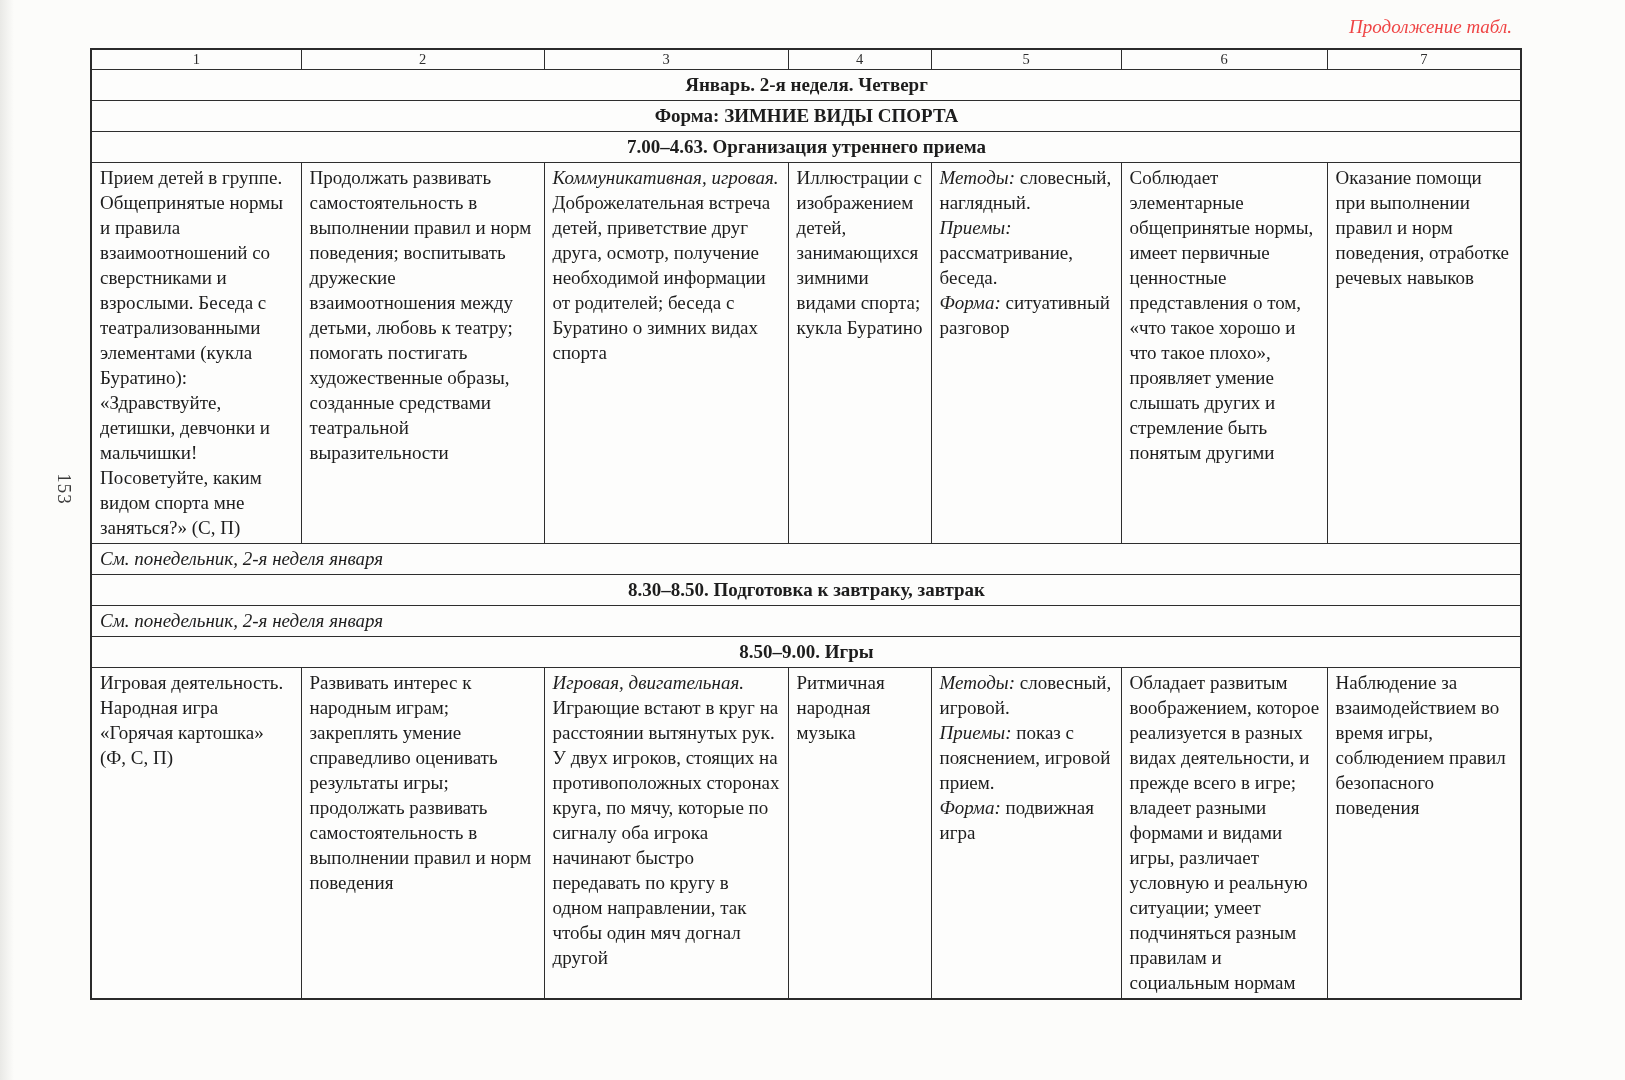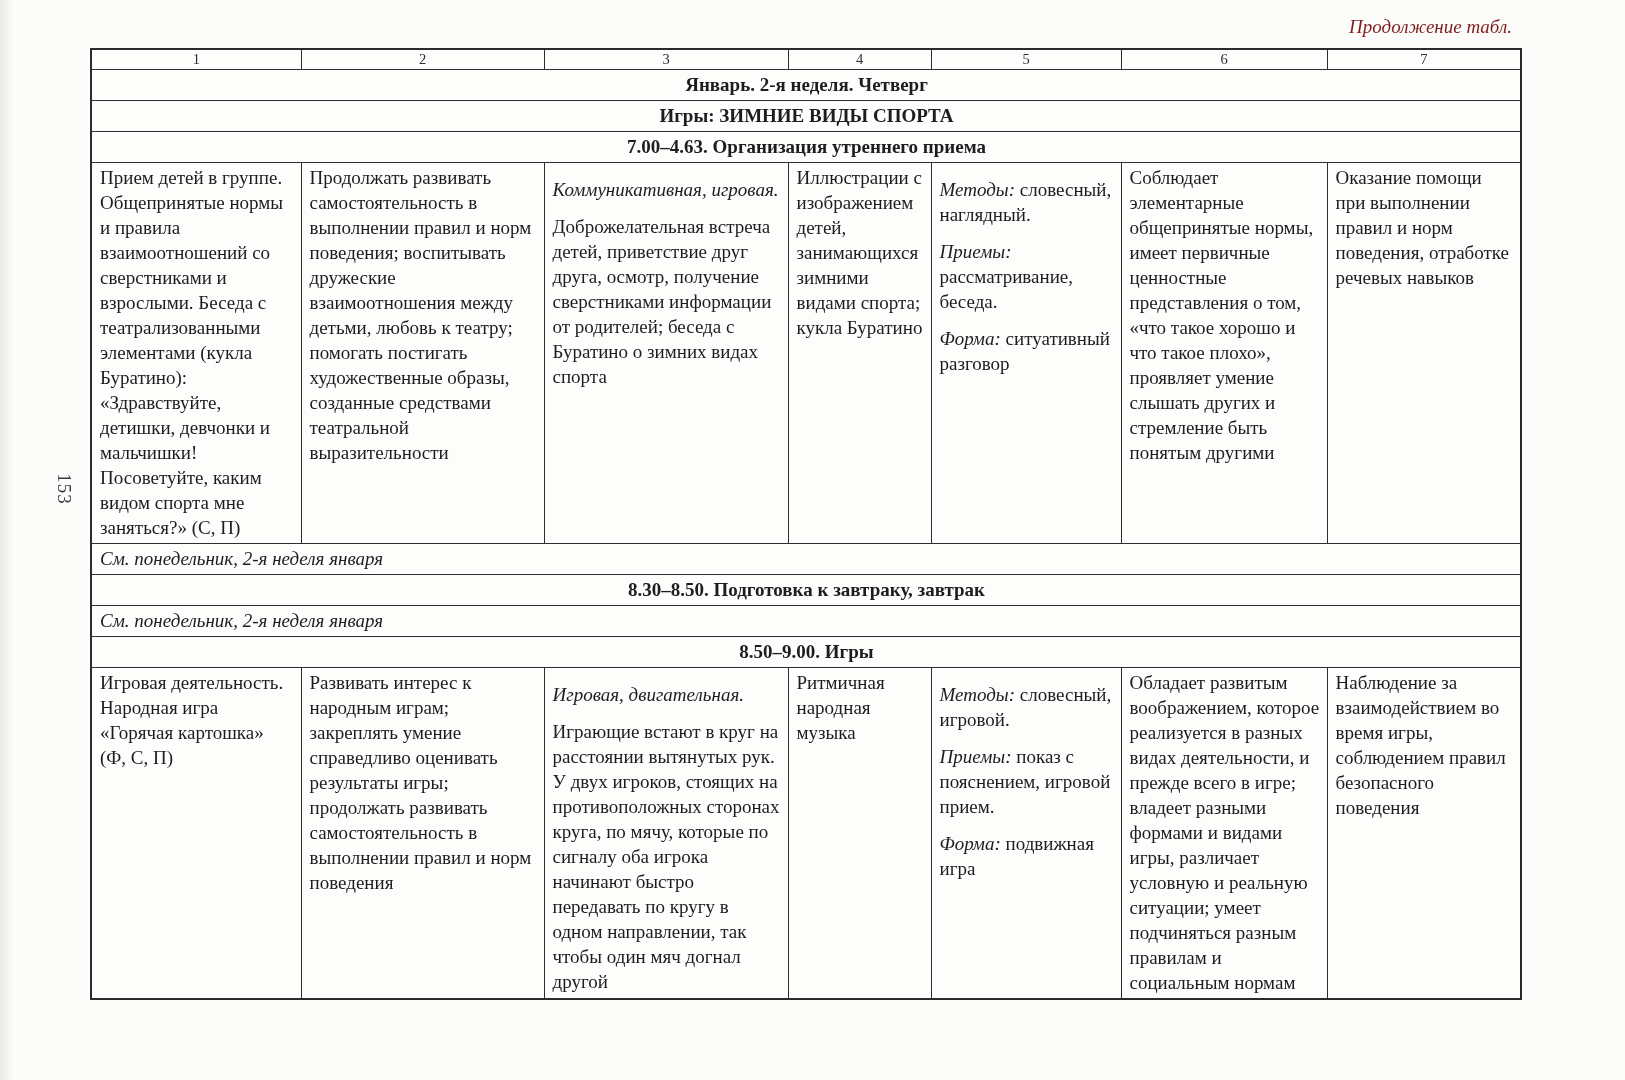--- a/index.html
+++ b/index.html
@@ -7,21 +7,21 @@
     width: 1625px; height: 1080px;
     background: #fcfcfa;
     font-family: "Liberation Serif", "DejaVu Serif", serif;
     color: #1d1d1d;
     overflow: hidden;
   }
   .page { position: relative; width: 1625px; height: 1080px; }
 
   .continuation {
     position: absolute; top: 16px; right: 113px;
-    font-style: italic; font-size: 19px; color: #7f1d1d;
+    font-style: italic; font-size: 19px; color: #ef4444;
   }
   .page-number {
     position: absolute; left: 48px; top: 478px;
     transform: rotate(90deg); transform-origin: center;
     font-size: 19px; letter-spacing: 1px; color: #3a3a3a;
   }
 
   table.plan {
     position: absolute; left: 90px; top: 48px;
     width: 1430px;
@@ -47,21 +47,21 @@
     padding: 2px 6px 3px 6px;
   }
   td.note {
     font-style: italic; font-size: 19px; line-height: 23px;
     padding: 1px 8px 3px 10px;
     margin-top: 8px;
   }
   tr.block1 { height: 352px; }
   tr.block2 { height: 258px; }
   .it { font-style: italic; }
-  .seg { display: block; margin-top: 12px; }
+  .seg { display: block; }
 
   
   .edge-left {
     position: absolute; left: 0; top: 0; width: 14px; height: 1080px;
     background: linear-gradient(90deg, #e9e9e6, rgba(252,252,250,0));
     pointer-events: none;
   }
 </style>
 </head>
 <body>
@@ -91,32 +91,32 @@
       <td>4</td>
       <td>5</td>
       <td>6</td>
       <td>7</td>
     </tr>
 
     <tr>
       <td class="hdr" colspan="7">Январь. 2-я неделя. Четверг</td>
     </tr>
     <tr>
-      <td class="hdr" colspan="7">Игры: ЗИМНИЕ ВИДЫ СПОРТА</td>
+      <td class="hdr" colspan="7">Форма: ЗИМНИЕ ВИДЫ СПОРТА</td>
     </tr>
     <tr>
       <td class="hdr" colspan="7">7.00–4.63. Организация утреннего приема</td>
     </tr>
 
     <tr class="block1">
       <td>Прием детей в группе. Общепринятые нормы и правила взаимоотношений со сверстниками и взрослыми. Беседа с театрализованными элементами (кукла Буратино): «Здравствуйте, детишки, девчонки и мальчишки! Посоветуйте, каким видом спорта мне заняться?» (С, П)</td>
       <td>Продолжать развивать самостоятельность в выполнении правил и норм поведения; воспитывать дружеские взаимоотношения между детьми, любовь к театру; помогать постигать художественные образы, созданные средствами театральной выразительности</td>
       <td>
         <span class="seg it">Коммуникативная, игровая.</span>
-        <span class="seg">Доброжелательная встреча детей, приветствие друг друга, осмотр, получение сверстниками информации от родителей; беседа с Буратино о зимних видах спорта</span>
+        <span class="seg">Доброжелательная встреча детей, приветствие друг друга, осмотр, получение необходимой информации от родителей; беседа с Буратино о зимних видах спорта</span>
       </td>
       <td>Иллюстрации с изображением детей, занимающихся зимними видами спорта; кукла Буратино</td>
       <td>
         <span class="seg"><span class="it">Методы:</span><span> словесный, наглядный.</span></span>
         <span class="seg"><span class="it">Приемы:</span><span> рассматривание, беседа.</span></span>
         <span class="seg"><span class="it">Форма:</span><span> ситуативный разговор</span></span>
       </td>
       <td>Соблюдает элементарные общепринятые нормы, имеет первичные ценностные представления о том, «что такое хорошо и что такое плохо», проявляет умение слышать других и стремление быть понятым другими</td>
       <td>Оказание помощи при выполнении правил и норм поведения, отработке речевых навыков</td>
     </tr>

